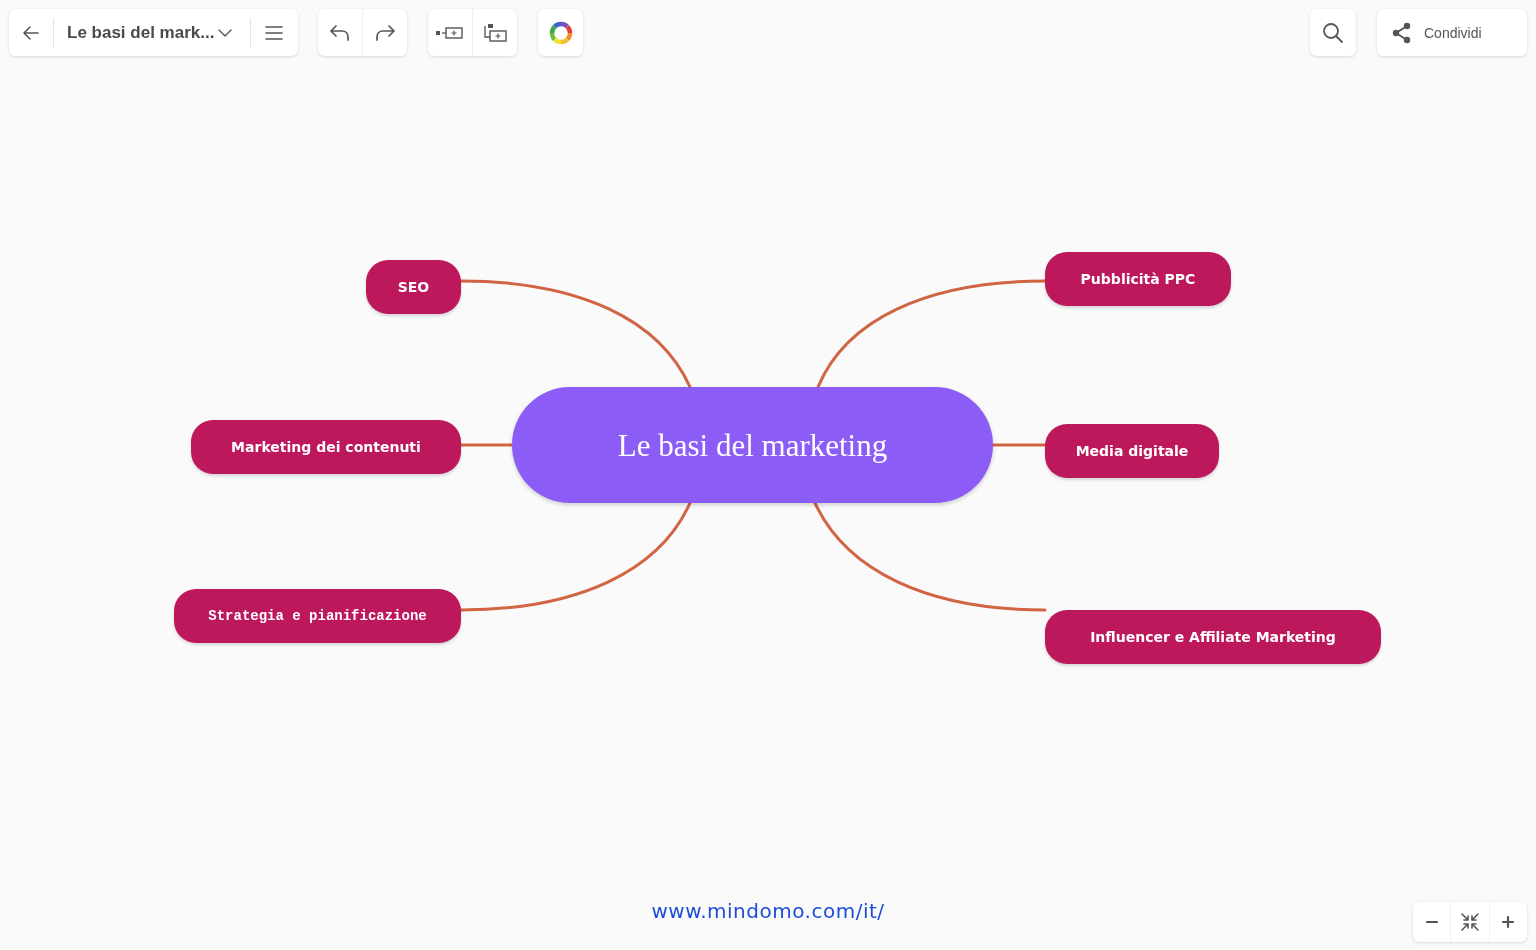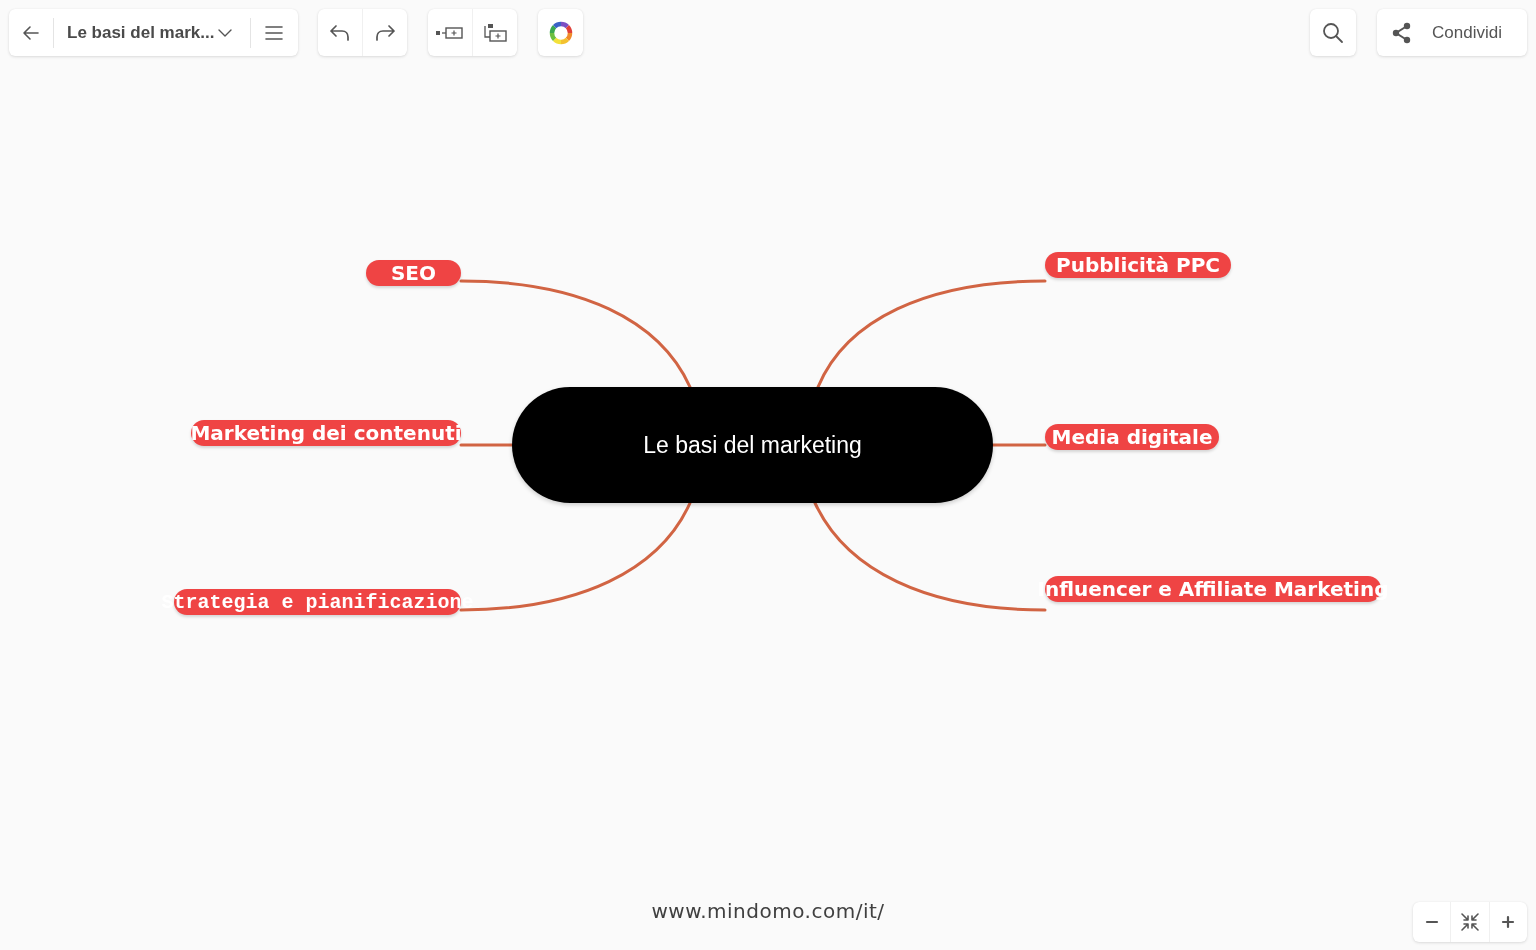--- a/index.html
+++ b/index.html
@@ -37,73 +37,73 @@
     height: 47px;
     background: #f0f0f0;
   }
   .title-text {
     font-weight: bold;
     font-size: 17px;
     color: #4a4a4a;
     white-space: nowrap;
   }
   .share-label {
-    font-size: 17px;
+    font-size: 14px;
     color: #555;
-    margin-left: 20px;
+    margin-left: 12px;
   }
   #canvas {
     position: absolute;
     left: 0; top: 0;
     width: 1536px; height: 950px;
     pointer-events: none;
   }
   .node {
     position: absolute;
-    background: #ef4444;
+    background: #be185d;
     color: #ffffff;
     border-radius: 22px;
-    height: 26px;
+    height: 54px;
     display: flex;
     align-items: center;
     justify-content: center;
     font-family: "DejaVu Sans", sans-serif;
     font-weight: bold;
-    font-size: 20px;
+    font-size: 14px;
     box-shadow: 0 2px 3px rgba(0,0,0,0.15);
     cursor: pointer;
     white-space: nowrap;
   }
   .central {
     position: absolute;
     left: 512px; top: 387px;
     width: 481px; height: 116px;
     border-radius: 58px;
-    background: #000000;
+    background: #8b5cf6;
     color: #ffffff;
     display: flex;
     align-items: center;
     justify-content: center;
     text-align: center;
-    font-family: Liberation Sans, sans-serif;
-    font-size: 23px;
+    font-family: Liberation Serif, serif;
+    font-size: 31px;
     line-height: 39px;
     box-shadow: 0 2px 4px rgba(0,0,0,0.18);
     cursor: pointer;
   }
   .central span { display: block; }
   .footer-url {
     position: absolute;
     left: 0; width: 1536px;
     top: 899px;
     text-align: center;
     font-family: "DejaVu Sans", sans-serif;
     font-size: 20px;
     letter-spacing: 0.5px;
-    color: #404040;
+    color: #1d4ed8;
   }
   .zoom-ctrl {
     position: absolute;
     left: 1413px; top: 902px;
     width: 114px; height: 40px;
     background: #fff;
     border-radius: 6px;
     box-shadow: 0 1px 3px rgba(0,0,0,0.12), 0 0 1px rgba(0,0,0,0.08);
     display: flex;
   }
@@ -237,21 +237,21 @@
 <div class="node" style="left:174px; top:589px; width:287px;font-family:Liberation Mono, monospace;">
   <span>Strategia e pianificazione</span>
 </div>
 
 <div class="node" style="left:1045px; top:252px; width:186px;">
   <span>Pubblicità PPC</span>
 </div>
 <div class="node" style="left:1045px; top:424px; width:174px;">
   <span>Media digitale</span>
 </div>
-<div class="node" style="left:1045px; top:576px; width:336px;">
+<div class="node" style="left:1045px; top:610px; width:336px;">
   <span>Influencer e Affiliate Marketing</span>
 </div>
 
 <div class="footer-url">www.mindomo.com/it/</div>
 
 <div class="zoom-ctrl">
   <div class="tb-btn">
     <svg width="14" height="14" viewBox="0 0 14 14">
       <path d="M2 7 H12" stroke="#555" stroke-width="2.2" stroke-linecap="round"></path>
     </svg>

